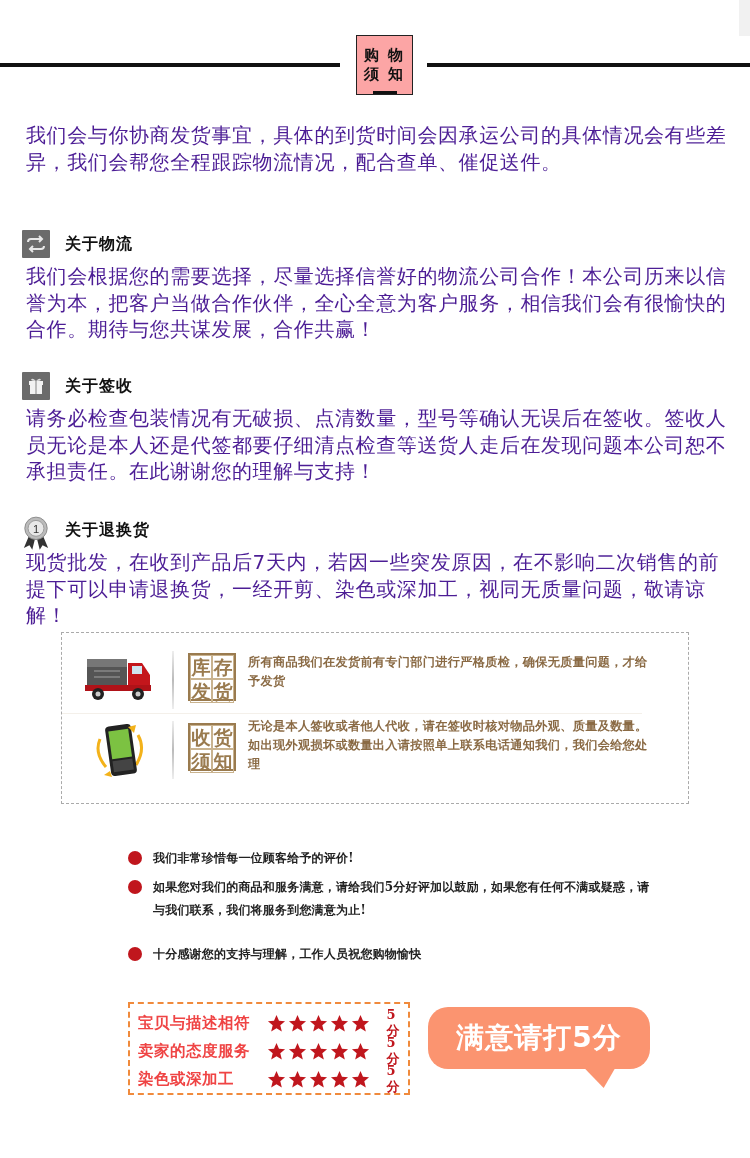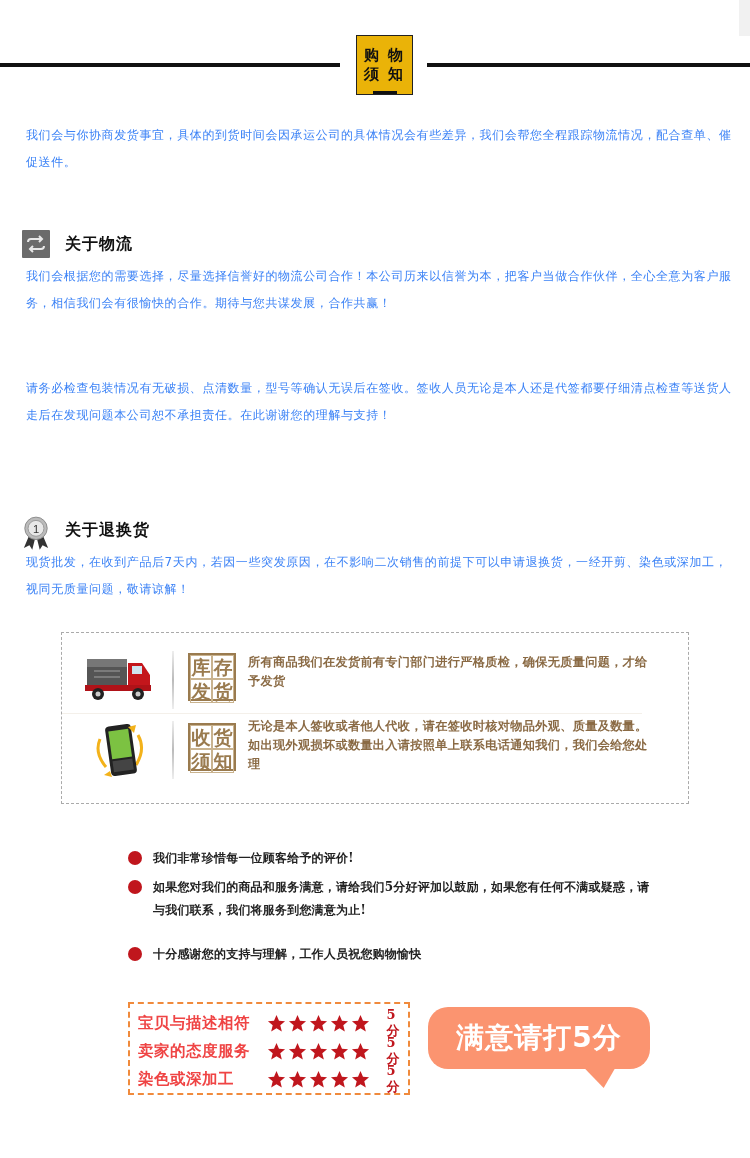--- a/index.html
+++ b/index.html
@@ -8,38 +8,38 @@
       font-family: "DejaVu Sans", "Liberation Sans", sans-serif; color: #222;
     }
     .corner-strip { position: absolute; left: 739px; top: 0; width: 11px; height: 36px; background: #f1f1f1; }
 
     
     .hdr-line { position: absolute; top: 63px; height: 4px; background: #111; }
     .hdr-line.left { left: 0; width: 340px; }
     .hdr-line.right { left: 427px; width: 323px; }
     .hdr-box {
       position: absolute; left: 356px; top: 35px; width: 57px; height: 60px;
-      border: 1.5px solid #222; background: #eab308;
+      border: 1.5px solid #222; background: #fca5a5;
       display: flex; flex-direction: column; align-items: center; justify-content: center;
       font-weight: bold; font-size: 15px; line-height: 19px; letter-spacing: 2px; color: #111;
     }
     .hdr-underbar { position: absolute; left: 373px; top: 91px; width: 24px; height: 3px; background: #111; }
 
     
     .section { position: absolute; left: 22px; width: 710px; }
     .sec-head { display: flex; align-items: center; height: 30px; }
     .sec-icon {
       width: 28px; height: 28px; background: #6b6b6b; border-radius: 1px;
       display: flex; align-items: center; justify-content: center; margin-right: 15px;
     }
     .sec-icon.clock { background: #d3d3d3; }
     .sec-icon.medal { background: transparent; }
     .sec-title { font-size: 16px; font-weight: bold; color: #111; letter-spacing: 1px; }
     .sec-body {
-      margin-top: 4px; margin-left: 4px; font-size: 12px; line-height: 26.5px; color: #3b82f6;
+      margin-top: 4px; margin-left: 4px; font-size: 20px; line-height: 26.5px; color: #4c1d95;
       letter-spacing: 0.6px; width: 706px;
     }
 
     
     .card {
       position: absolute; left: 61px; top: 632px; width: 628px; height: 172px;
       border: 1.5px dashed #aaa; background: #fff;
     }
     .card-row { position: absolute; left: 0; width: 626px; height: 68px; }
     .card-row.r1 { top: 14px; }
@@ -119,20 +119,31 @@
         <path d="M3 7 Q3 4 6 4 H17 M14 1 L17 4 L14 7" stroke="#e8e8e8" stroke-width="2" fill="none"></path>
         <path d="M19 11 Q19 14 16 14 H5 M8 17 L5 14 L8 11" stroke="#e8e8e8" stroke-width="2" fill="none"></path>
       </svg>
     </span>
     <span class="sec-title">关于物流</span>
   </div>
   <p class="sec-body">我们会根据您的需要选择，尽量选择信誉好的物流公司合作！本公司历来以信誉为本，把客户当做合作伙伴，全心全意为客户服务，相信我们会有很愉快的合作。期待与您共谋发展，合作共赢！</p>
 </div>
 
 <div class="section" style="top:371px;">
+  <div class="sec-head">
+    <span class="sec-icon">
+      <svg width="18" height="18" viewBox="0 0 18 18">
+        <rect x="2" y="4" width="14" height="4" fill="#f2f2f2"></rect>
+        <rect x="3" y="8" width="12" height="9" fill="#f2f2f2"></rect>
+        <rect x="8" y="4" width="2" height="13" fill="#bbb"></rect>
+        <path d="M9 4 Q5 0 4 3 Q5 4 9 4 Q13 4 14 3 Q13 0 9 4" fill="#ddd"></path>
+      </svg>
+    </span>
+    <span class="sec-title">关于签收</span>
+  </div>
   <p class="sec-body">请务必检查包装情况有无破损、点清数量，型号等确认无误后在签收。签收人员无论是本人还是代签都要仔细清点检查等送货人走后在发现问题本公司恕不承担责任。在此谢谢您的理解与支持！</p>
 </div>
 
 <div class="section" style="top:515px;">
   <div class="sec-head">
     <span class="sec-icon medal">
       <svg width="30" height="40" viewBox="0 0 30 40" style="margin-top:6px;">
         <path d="M8 22 L2 36 L8 33 L11 38 L14 26 Z" fill="#333"></path>
         <path d="M22 22 L28 36 L22 33 L19 38 L16 26 Z" fill="#333"></path>
         <circle cx="15" cy="15" r="12" fill="#bbb" stroke="#888" stroke-width="1"></circle>

